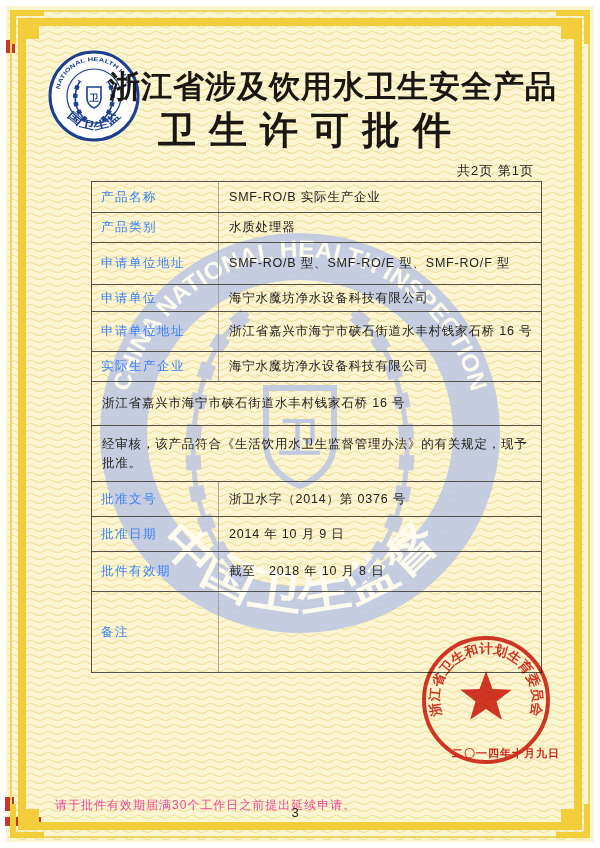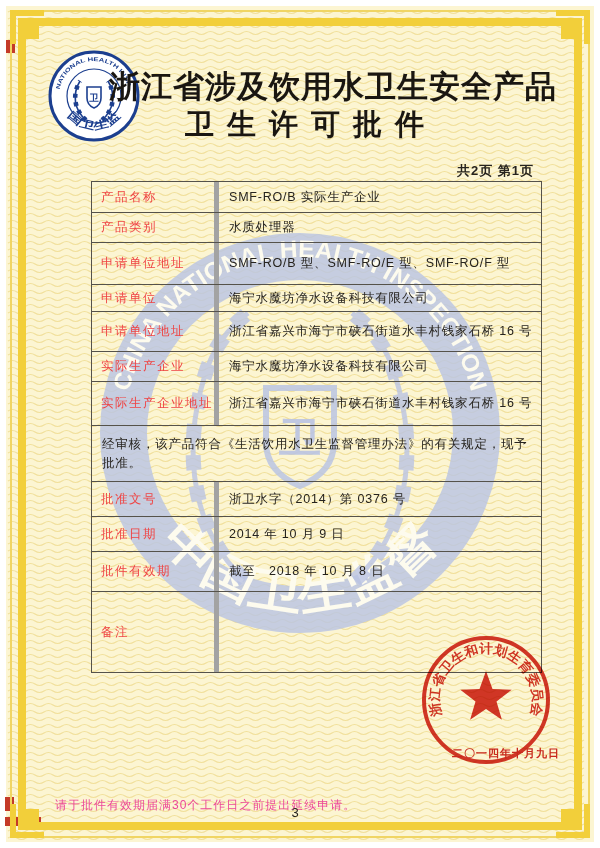--- a/index.html
+++ b/index.html
@@ -5,30 +5,30 @@
   html,body{margin:0;padding:0;width:600px;height:848px;background:#ffffff;
     font-family:"Liberation Sans","DejaVu Sans",sans-serif;}
   .page{position:absolute;inset:0;width:600px;height:848px;overflow:hidden;background:#fff;}
   .bg{position:absolute;left:0;top:0;z-index:0;}
   .watermark{position:absolute;left:0;top:0;z-index:1;pointer-events:none;}
   .content{position:absolute;inset:0;z-index:2;}
   .logo{position:absolute;left:46px;top:48px;}
   .title1{position:absolute;left:84px;right:18px;top:66px;text-align:center;
     font-size:31px;font-weight:bold;color:#1a1611;letter-spacing:1px;white-space:nowrap;}
   .title2{position:absolute;left:84px;right:62px;top:105px;text-align:center;
-    font-size:29px;font-weight:bold;color:#1a1611;letter-spacing:13px;white-space:nowrap;}
+    font-size:38px;font-weight:bold;color:#1a1611;letter-spacing:13px;white-space:nowrap;}
   .page-indicator{position:absolute;left:91px;top:162px;width:443px;text-align:right;
-    font-size:13px;font-weight:bold;color:#26231e;letter-spacing:1px;}
+    font-size:13px;font-weight:normal;color:#26231e;letter-spacing:1px;}
   .cert-table{position:absolute;left:91px;top:181px;width:451px;border:1.5px solid #55524b;
     box-sizing:border-box;background:transparent;}
   .row{display:flex;border-top:1px solid #55524b;box-sizing:border-box;}
   .row:first-child{border-top:none;}
   .cell{box-sizing:border-box;display:flex;align-items:center;}
-  .cell.label{width:127px;border-right:5px solid #a3a3a3;padding-left:9px;
-    font-size:12.5px;color:#ef4444;letter-spacing:1.5px;}
+  .cell.label{width:127px;border-right:1px solid #a3a3a3;padding-left:9px;
+    font-size:12.5px;color:#3b82f6;letter-spacing:1.5px;}
   .cell.value{flex:1;padding:2px 6px 2px 10px;font-size:12.5px;color:#26231e;
     letter-spacing:0.8px;line-height:1.5;}
   .footer-note{position:absolute;left:55px;top:797px;font-size:12px;color:#ec4899;
     letter-spacing:1px;white-space:nowrap;}
   .page-number{position:absolute;left:0;top:805px;width:590px;text-align:center;
     font-size:13px;color:#26231e;}
   .seal{position:absolute;left:402px;top:630px;z-index:3;mix-blend-mode:multiply;opacity:.93;}
   .seal-date{position:absolute;left:452px;top:746px;z-index:3;font-size:11px;font-weight:bold;
     color:#c8281c;letter-spacing:1px;white-space:nowrap;}
 </style>
@@ -143,21 +143,20 @@
       </div>
       <div class="row" style="height:40px">
         <div class="cell label">申请单位地址</div>
         <div class="cell value">浙江省嘉兴市海宁市硖石街道水丰村钱家石桥 16 号</div>
       </div>
       <div class="row" style="height:30px">
         <div class="cell label">实际生产企业</div>
         <div class="cell value">海宁水魔坊净水设备科技有限公司</div>
       </div>
       <div class="row" style="height:44px">
-        <div class="cell label">实际生产企业地址</div>
         <div class="cell value">浙江省嘉兴市海宁市硖石街道水丰村钱家石桥 16 号</div>
       </div>
       <div class="row" style="height:56px">
         <div class="cell value">经审核，该产品符合《生活饮用水卫生监督管理办法》的有关规定，现予批准。</div>
       </div>
       <div class="row" style="height:35px">
         <div class="cell label">批准文号</div>
         <div class="cell value">浙卫水字（2014）第 0376 号</div>
       </div>
       <div class="row" style="height:35px">

